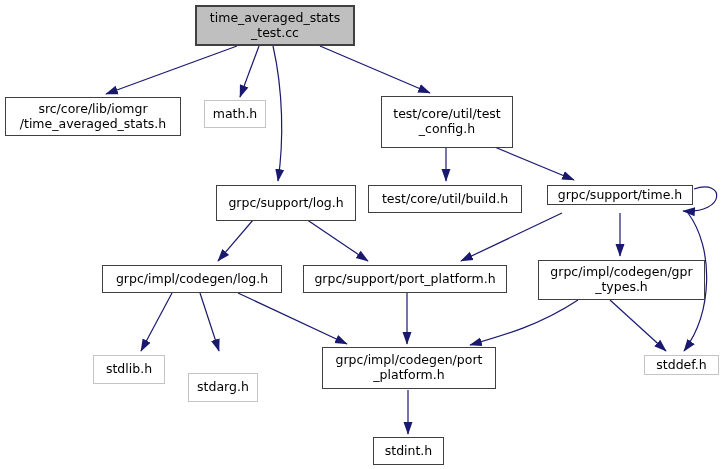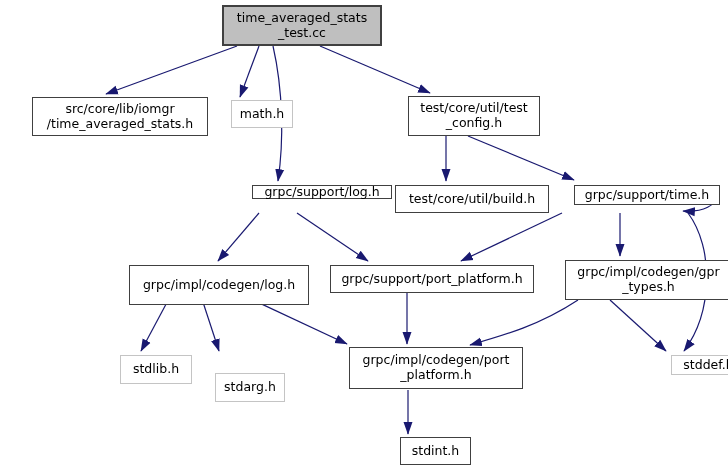--- a/index.html
+++ b/index.html
@@ -18,21 +18,20 @@
     border:1px solid #404040;
     color:#000000;
     font-size:12.5px;
     line-height:1.18;
     display:flex;
     align-items:center;
     justify-content:center;
     text-align:center;
     white-space:pre-line;
     padding:0 3px;
-    margin-left:27px;
   }
   .node.root{
     background:#bfbfbf;
     border:2px solid #404040;
   }
   .node.external{
     border:1px solid #c4c4c4;
   }
 </style>
 </head>
@@ -70,30 +69,30 @@
   </svg>
 
   <div class="node root" style="left:195px;top:5px;width:160px;height:41px">time_averaged_stats
 _test.cc</div>
 
   <div class="node" style="left:5px;top:97px;width:176px;height:39px">src/core/lib/iomgr
 /time_averaged_stats.h</div>
 
   <div class="node external" style="left:204px;top:100px;width:62px;height:28px">math.h</div>
 
-  <div class="node" style="left:381px;top:96px;width:132px;height:40px">test/core/util/test
+  <div class="node" style="left:381px;top:96px;width:132px;height:52px">test/core/util/test
 _config.h</div>
 
-  <div class="node" style="left:225px;top:185px;width:140px;height:14px">grpc/support/log.h</div>
+  <div class="node" style="left:216px;top:185px;width:140px;height:36px">grpc/support/log.h</div>
 
   <div class="node" style="left:368px;top:185px;width:154px;height:28px">test/core/util/build.h</div>
 
   <div class="node" style="left:547px;top:185px;width:146px;height:20px">grpc/support/time.h</div>
 
-  <div class="node" style="left:102px;top:265px;width:180px;height:40px">grpc/impl/codegen/log.h</div>
+  <div class="node" style="left:102px;top:265px;width:180px;height:28px">grpc/impl/codegen/log.h</div>
 
   <div class="node" style="left:303px;top:265px;width:204px;height:28px">grpc/support/port_platform.h</div>
 
   <div class="node" style="left:538px;top:260px;width:167px;height:40px">grpc/impl/codegen/gpr
 _types.h</div>
 
   <div class="node external" style="left:93px;top:355px;width:72px;height:29px">stdlib.h</div>
 
   <div class="node external" style="left:188px;top:373px;width:70px;height:29px">stdarg.h</div>
 

